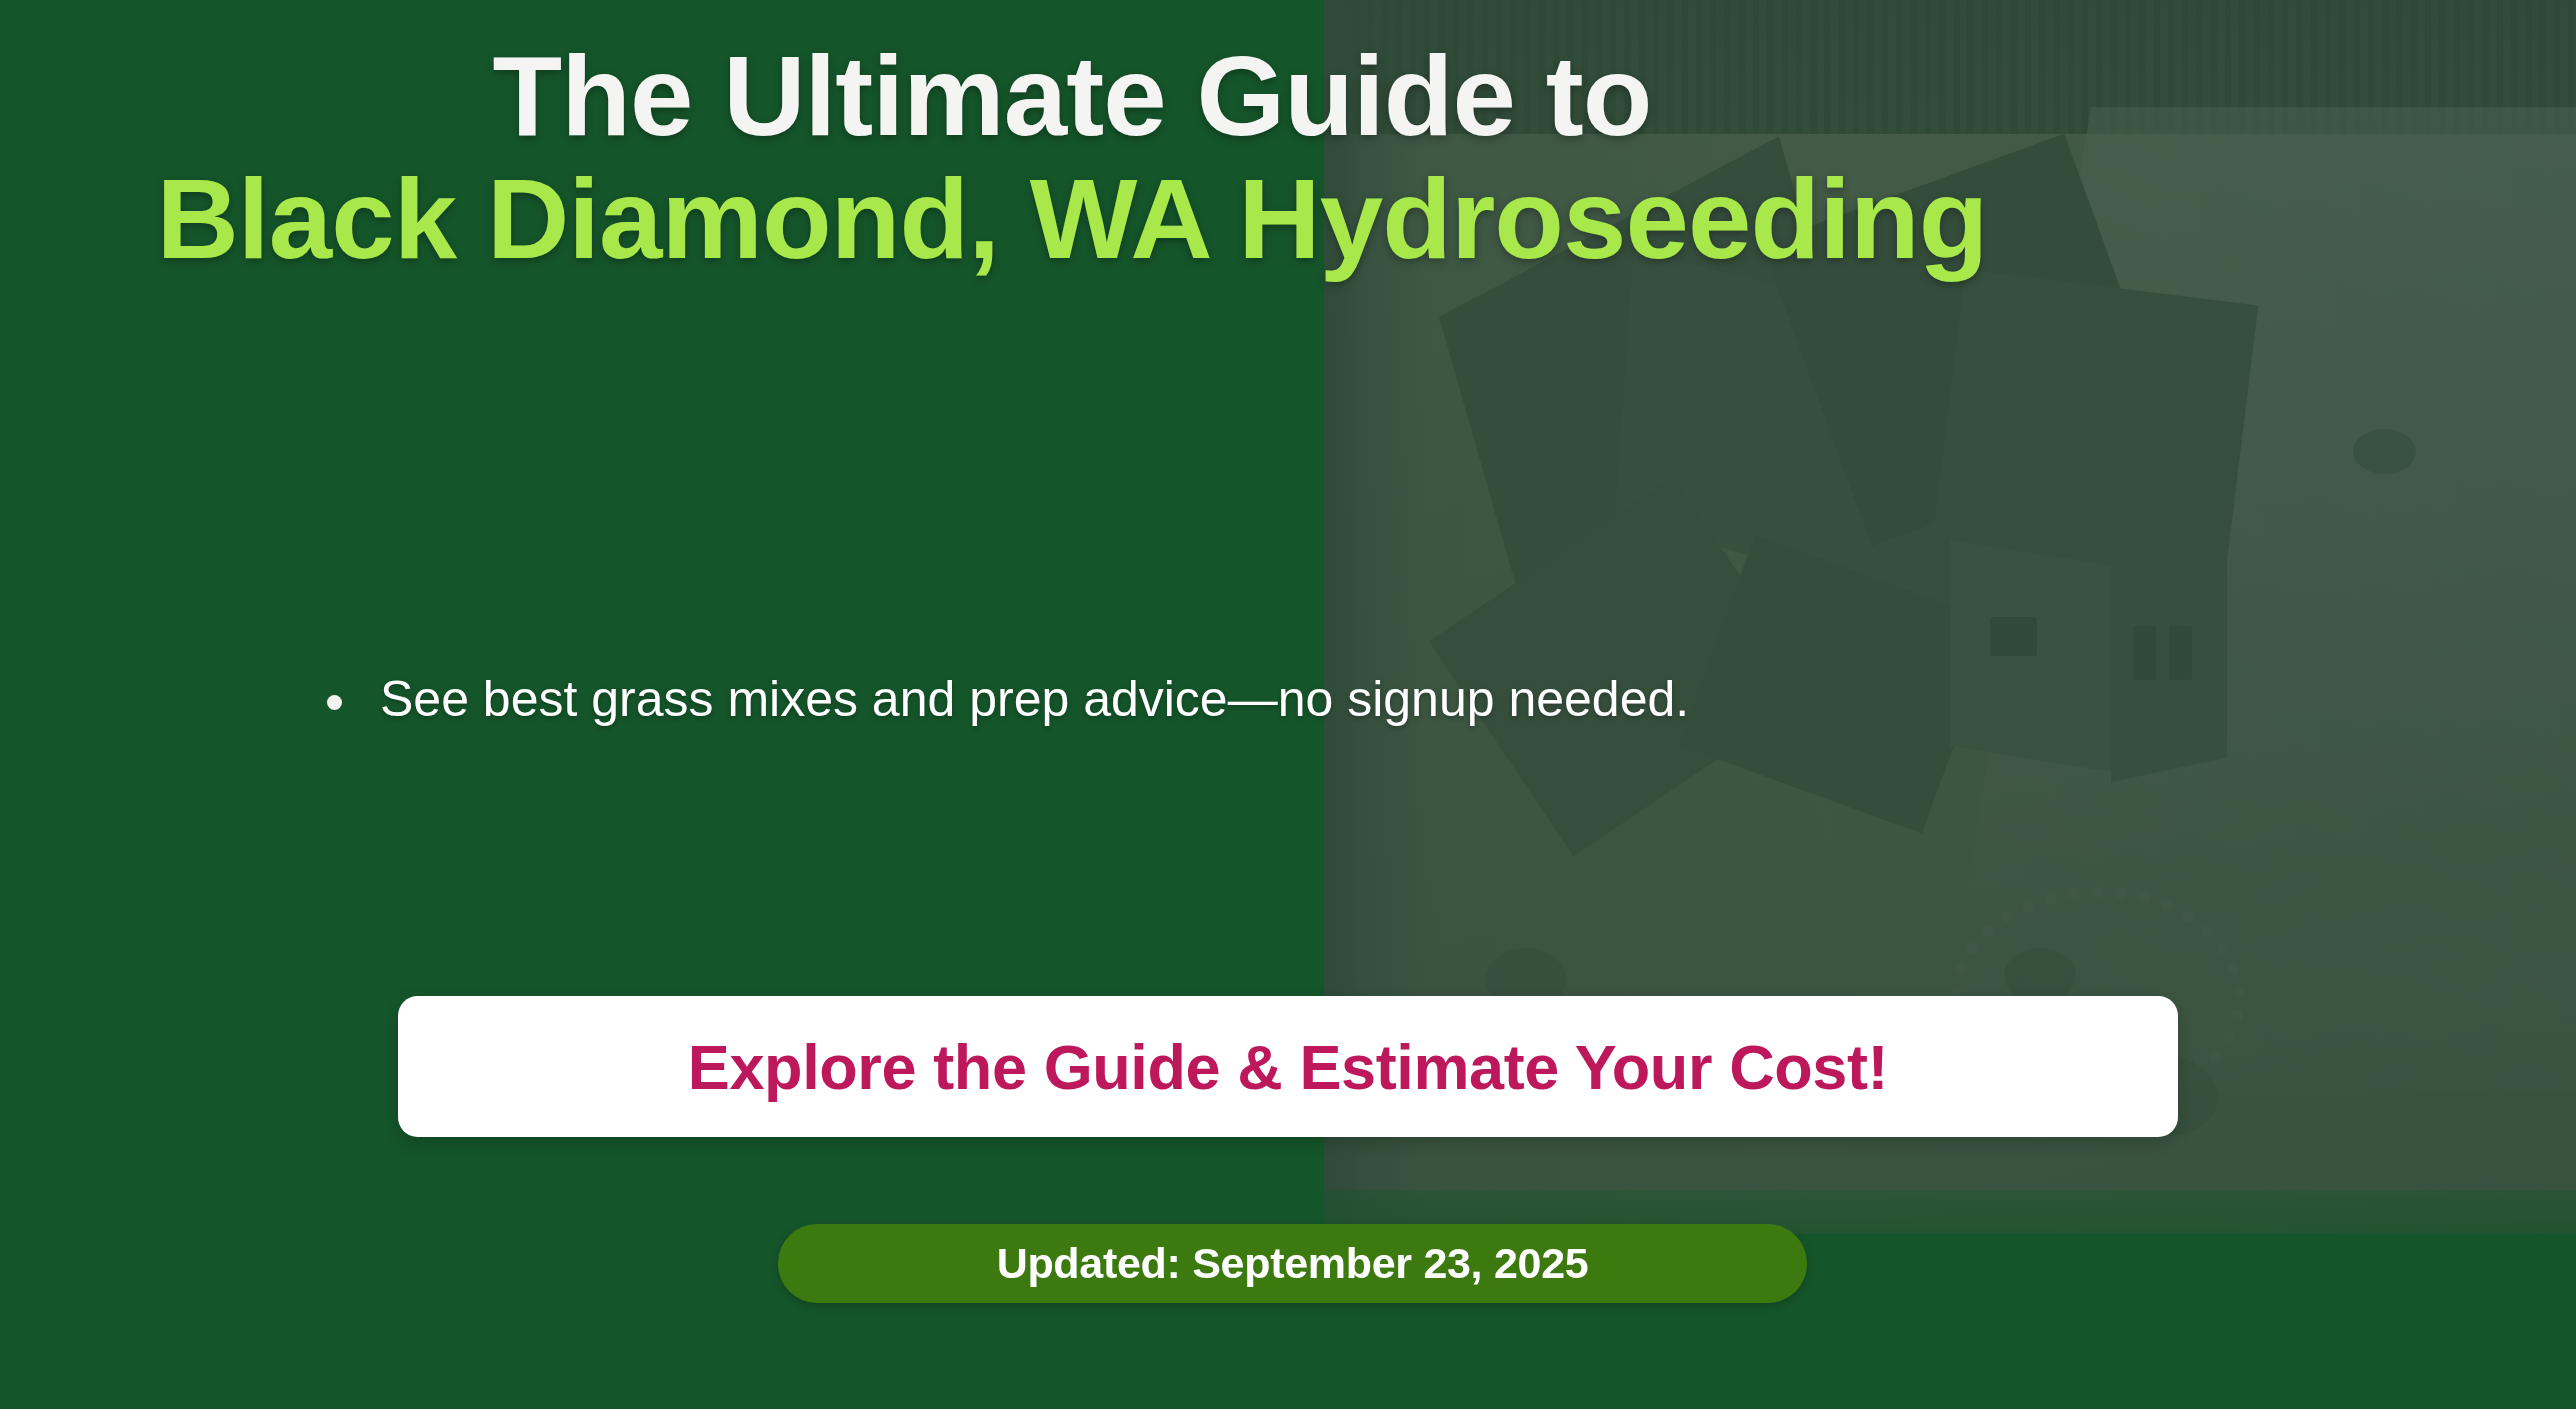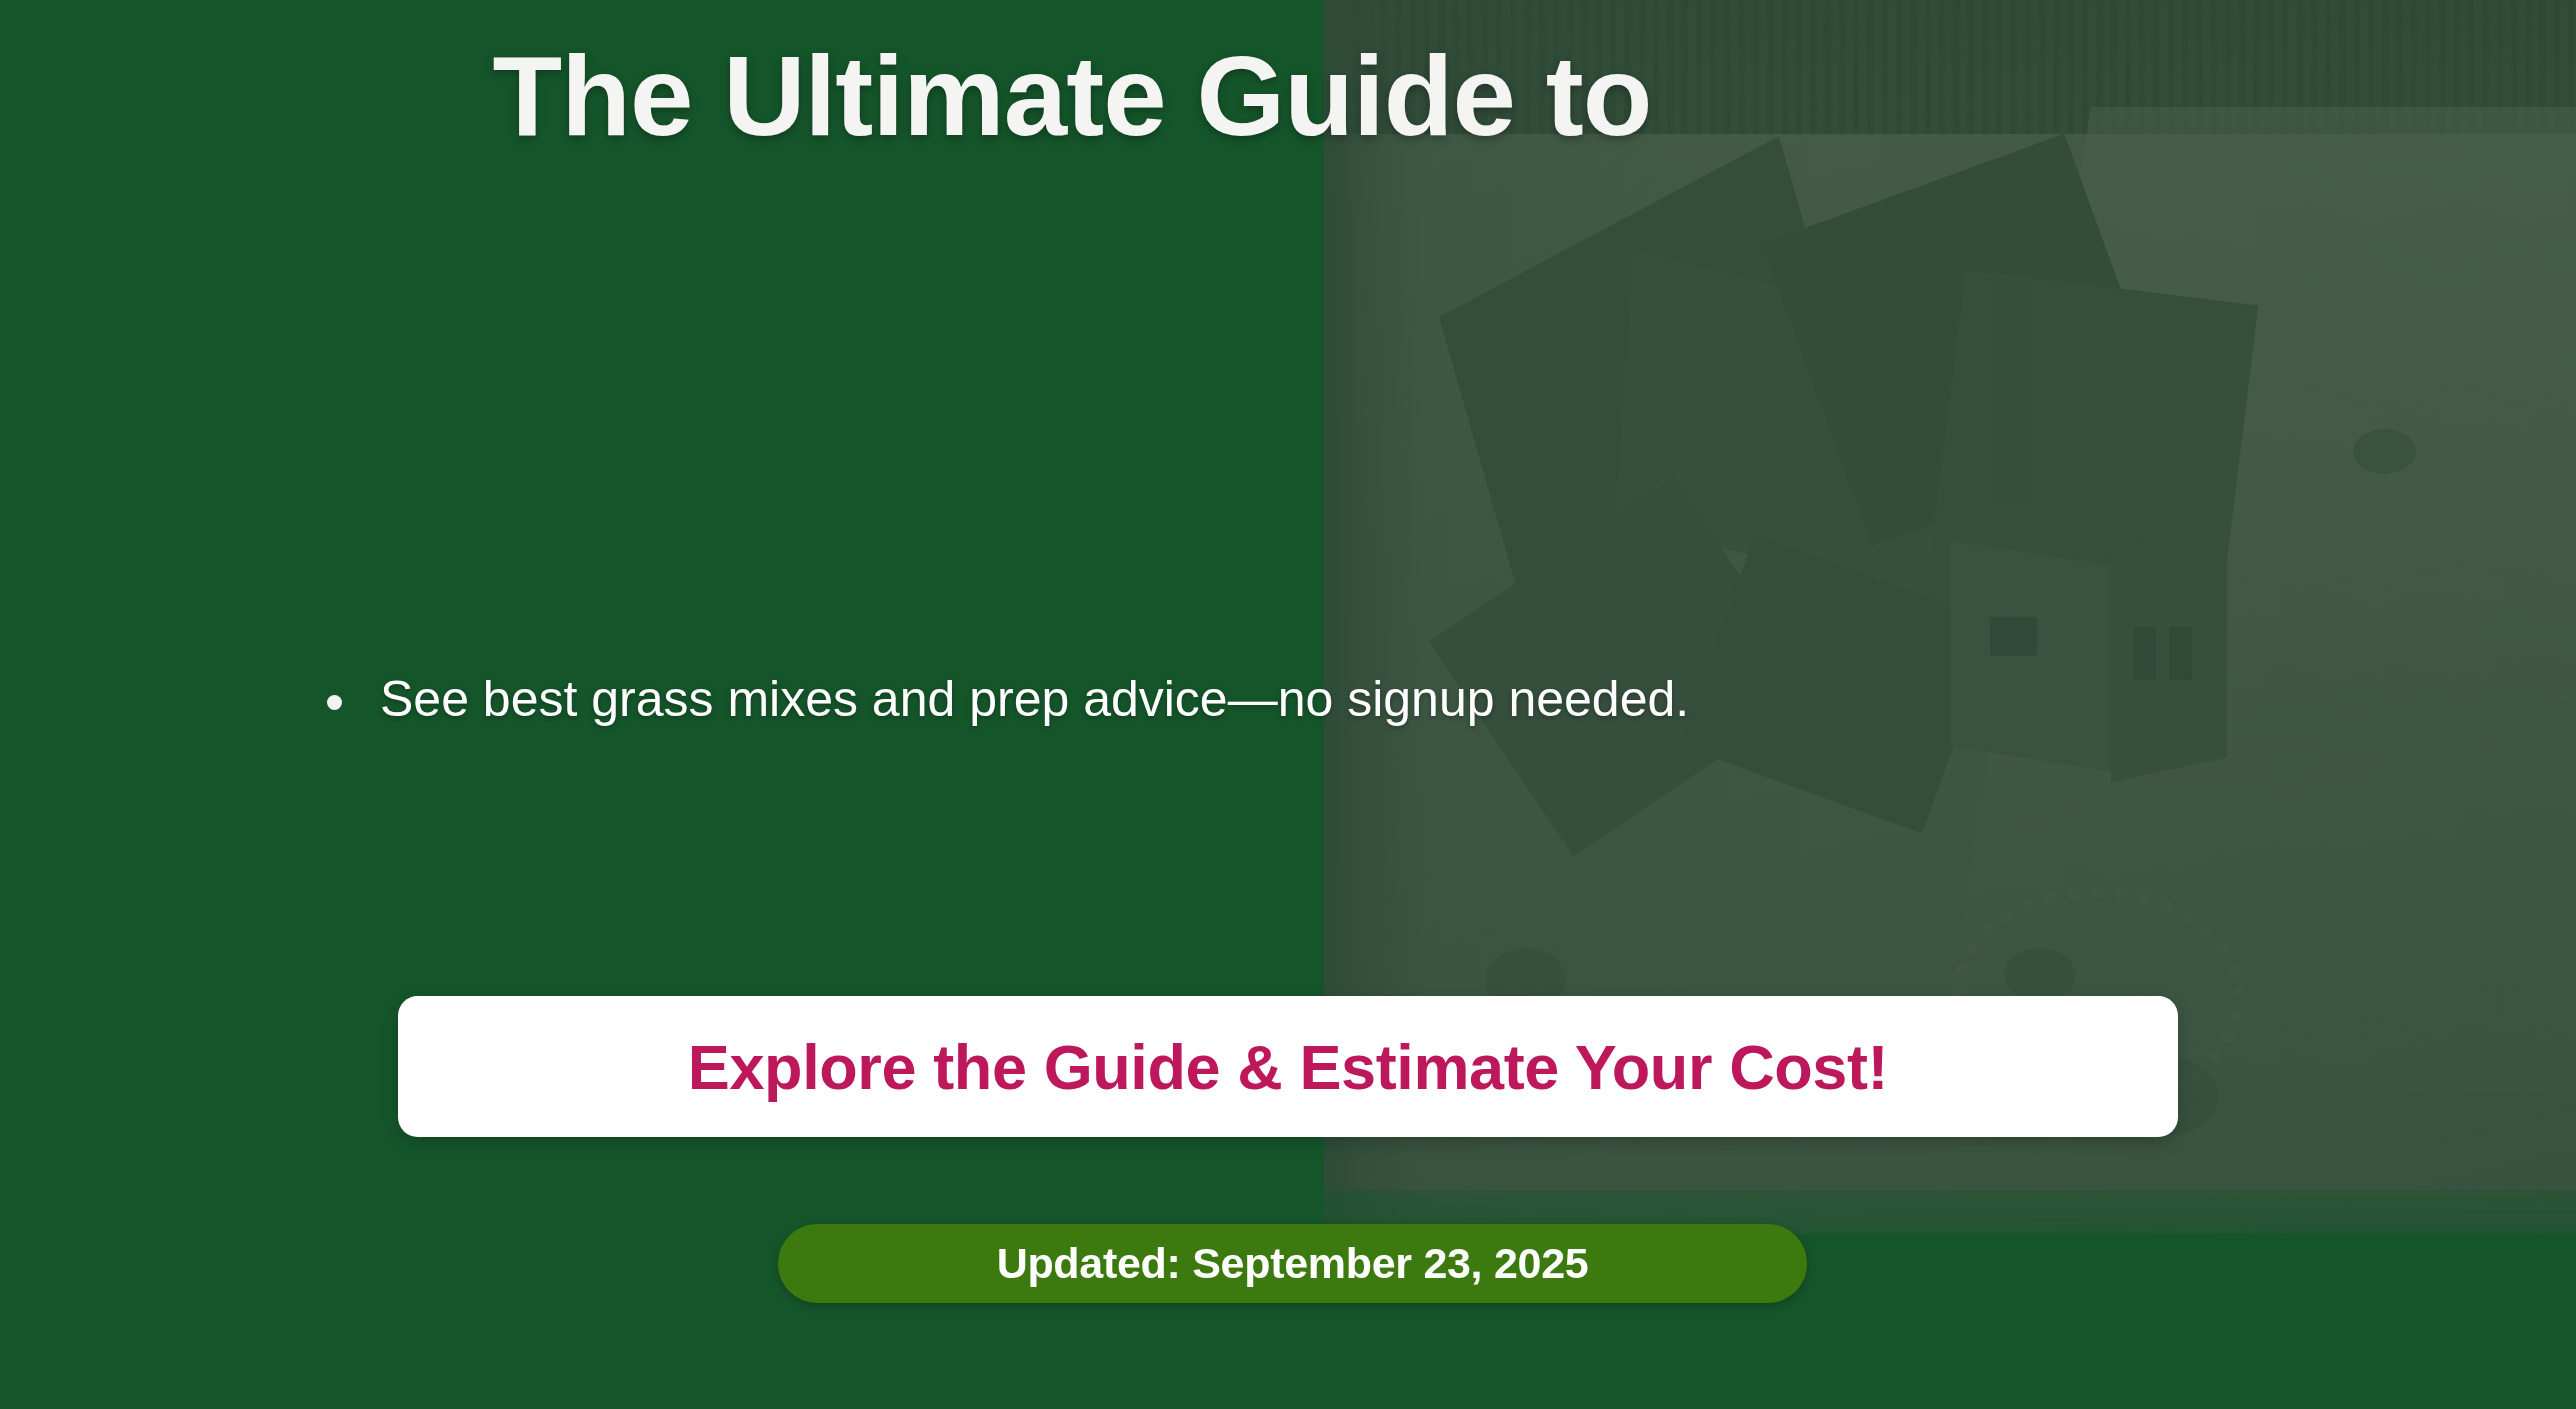--- a/index.html
+++ b/index.html
@@ -194,20 +194,21 @@
 
     <div class="tint"></div>
     <div class="feather"></div>
   </div>
   <div class="bottom-band"></div>
 
   <div class="content">
 
     <h1 class="headline">
       <span class="line-1">The Ultimate Guide to</span>
+      <span class="line-2">Black Diamond, WA Hydroseeding</span>
     </h1>
 
     <ul class="bullets">
       <li>See best grass mixes and prep advice—no signup needed.</li>
     </ul>
 
     <button class="cta">Explore the Guide &amp; Estimate Your Cost!</button>
 
     <div class="updated-badge">Updated: September 23, 2025</div>
 

